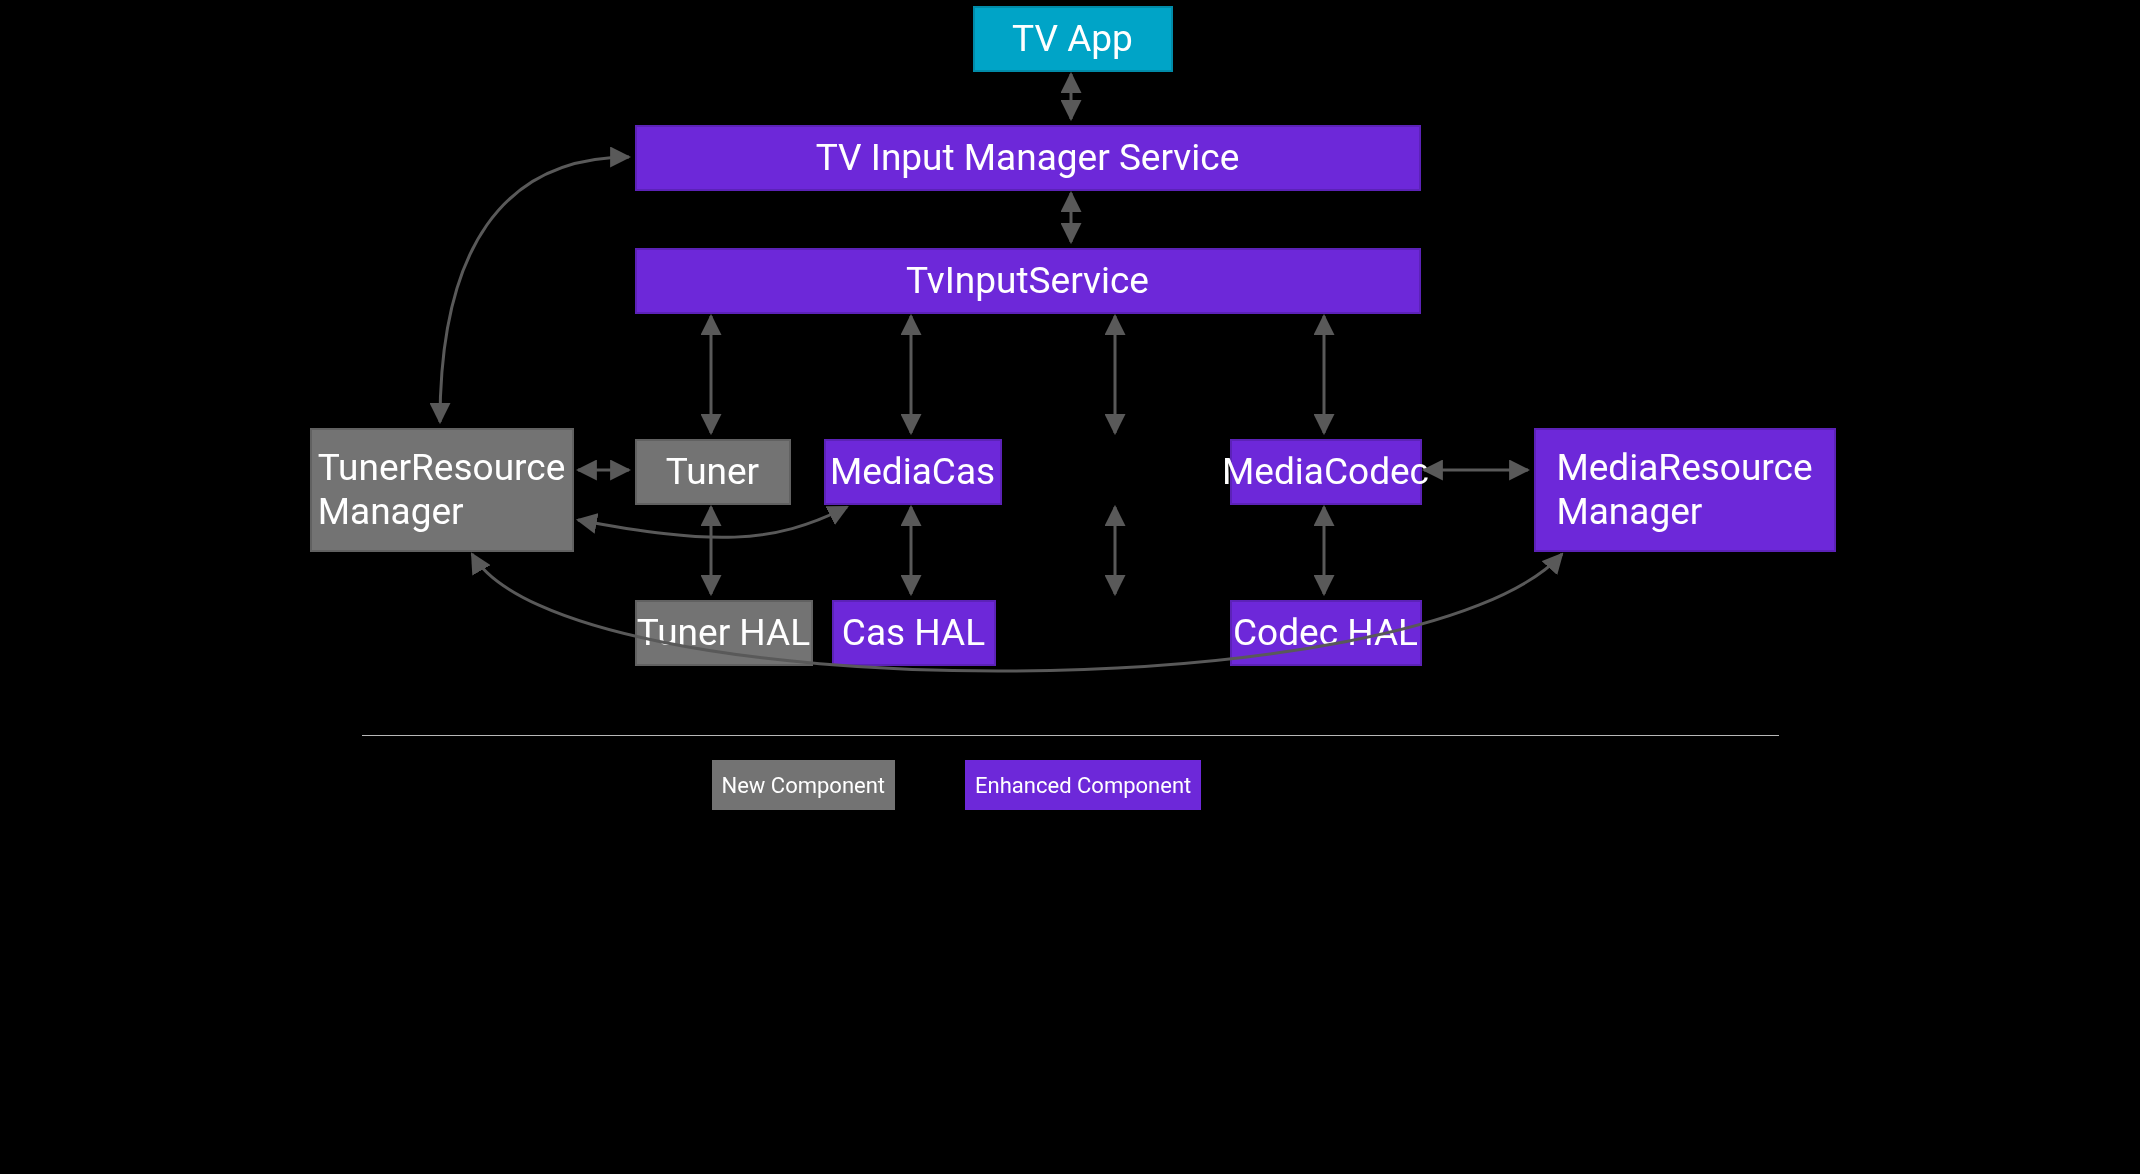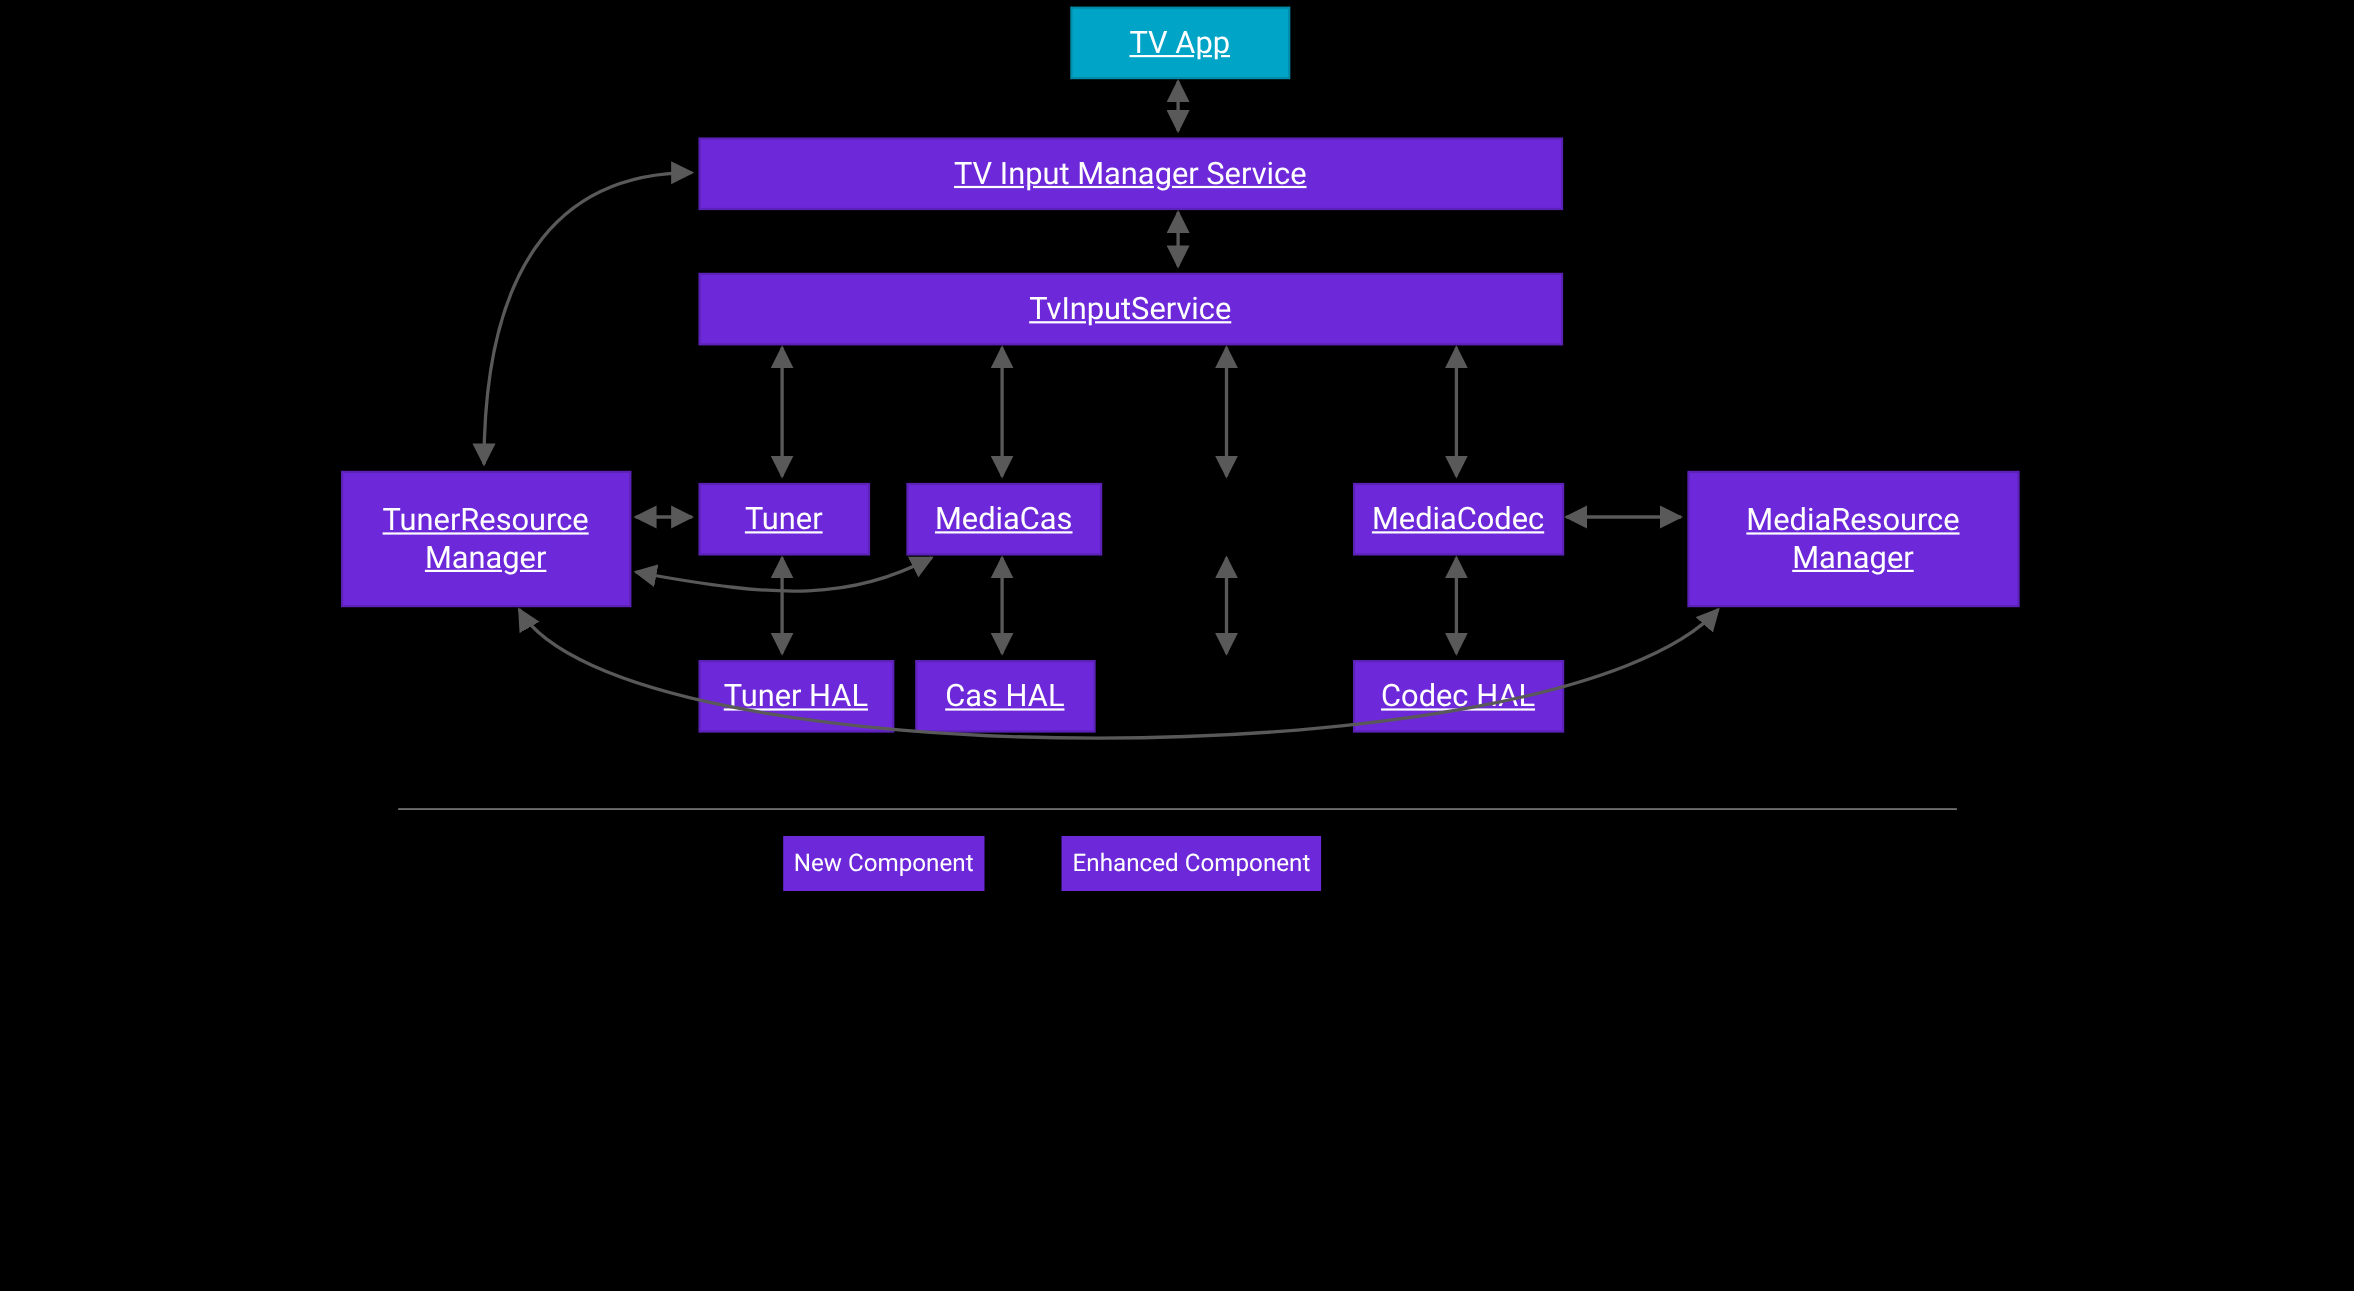--- a/index.html
+++ b/index.html
@@ -1,20 +1,20 @@
 <!DOCTYPE html>
 <html><head>
 <meta charset="utf-8">
 <style>
   html,body{margin:0;padding:0;background:#000;font-family:Roboto,"Helvetica Neue",Arial,sans-serif;color:#fff;}
   .stage{position:relative;width:1537px;height:812px;margin:0 auto;background:#000;}
-  .box{position:absolute;display:flex;align-items:center;justify-content:center;text-align:center;font-size:28px;font-weight:400;line-height:1.2;border:2px solid rgba(0,0,0,.15);text-decoration:underline;}
+  .box{position:absolute;display:flex;align-items:center;justify-content:center;text-align:left;font-size:37px;font-weight:400;line-height:1.2;border:2px solid rgba(0,0,0,.15);}
   .blue  {background:#00a4c7;color:#fff;}
   .orange{background:#6d28d9;color:#fff;}
-  .purple{background:#6d28d9;color:#fff;}
+  .purple{background:#737373;color:#fff;}
   .legend{position:absolute;display:flex;gap:70px;align-items:center;}
   .legend .sw{display:flex;align-items:center;justify-content:center;height:50px;padding:0 10px;font-size:22px;}
   hr.divider{position:absolute;border:0;border-top:1px solid #b8b8b8;margin:0;}
   svg.arrows{position:absolute;left:0;top:0;width:1537px;height:812px;pointer-events:none;}
 </style>
 </head>
 <body>
 
 <div class="stage">
 

